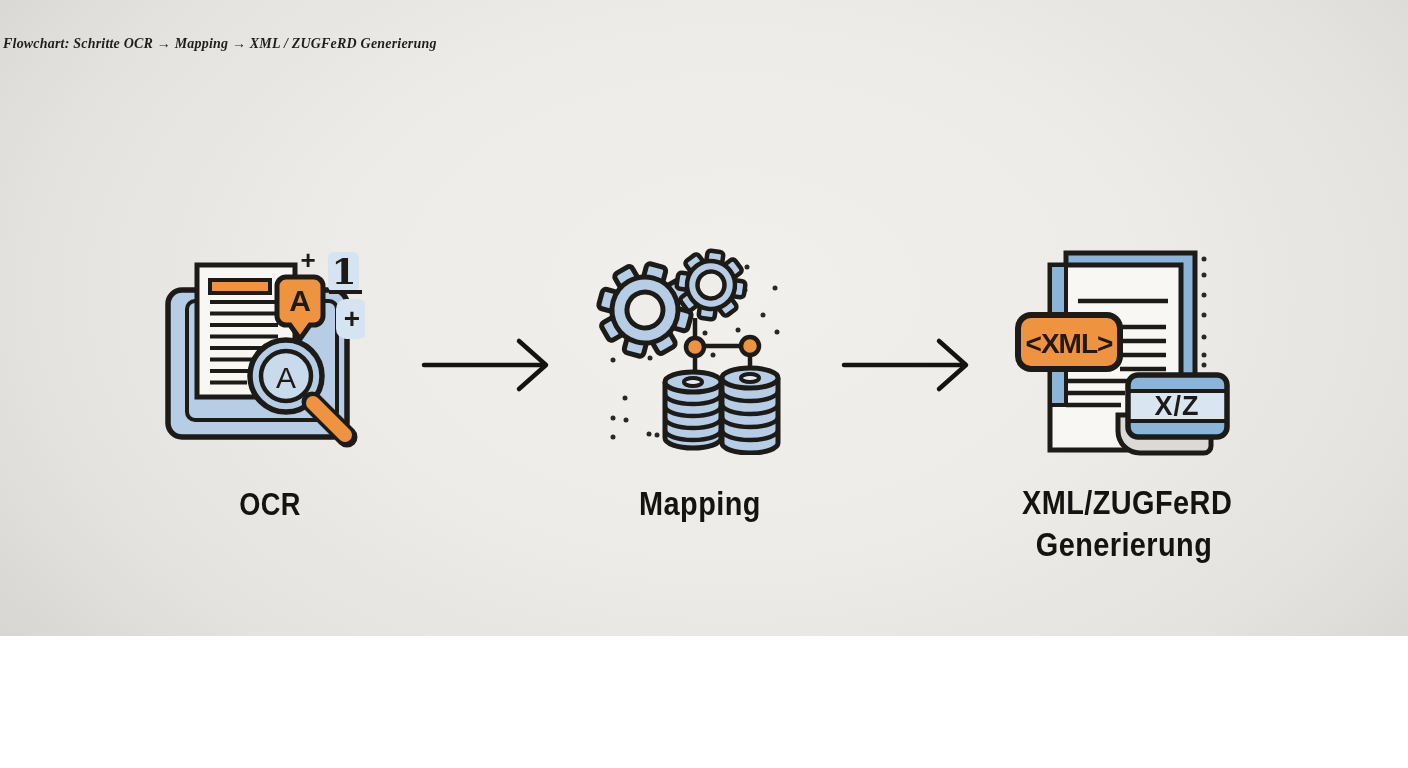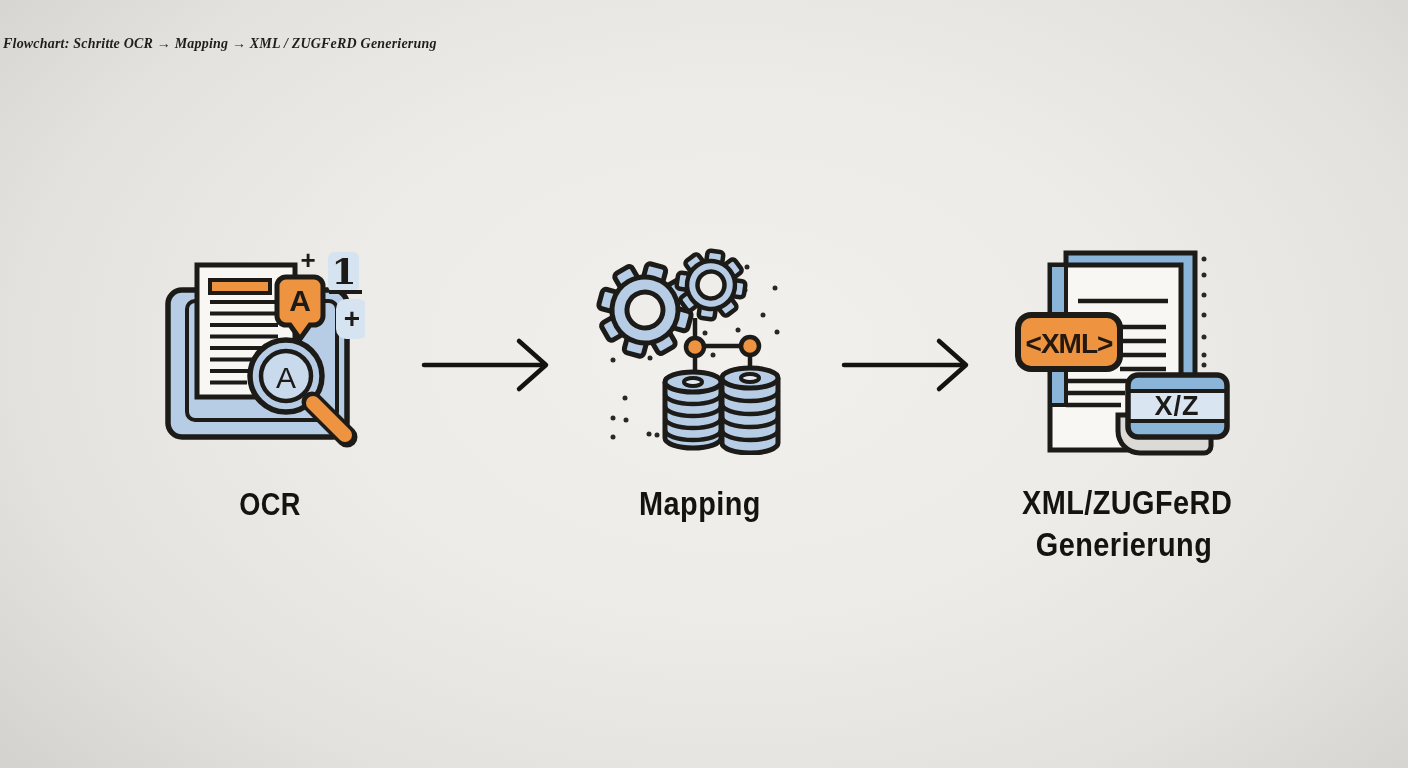--- a/index.html
+++ b/index.html
@@ -1,18 +1,18 @@
 <!DOCTYPE html>
 <html><head>
 <meta charset="utf-8">
 <style>
   html,body{margin:0;padding:0;}
   .stage{
     position:relative;
-    width:1408px;height:768px;
+    width:1408px;height:636px;
     overflow:hidden;
     background:radial-gradient(ellipse 950px 620px at 52% 46%,
       #f2f0ed 0%, #edebe8 45%, #e4e2df 75%, #d5d3d0 100%);
     font-family:"Liberation Sans",sans-serif;
   }
   .title{
     position:absolute;left:3px;top:36px;
     font-family:"Liberation Serif",serif;
     font-style:italic;font-weight:bold;
     font-size:14px;color:#201e1b;letter-spacing:.2px;

